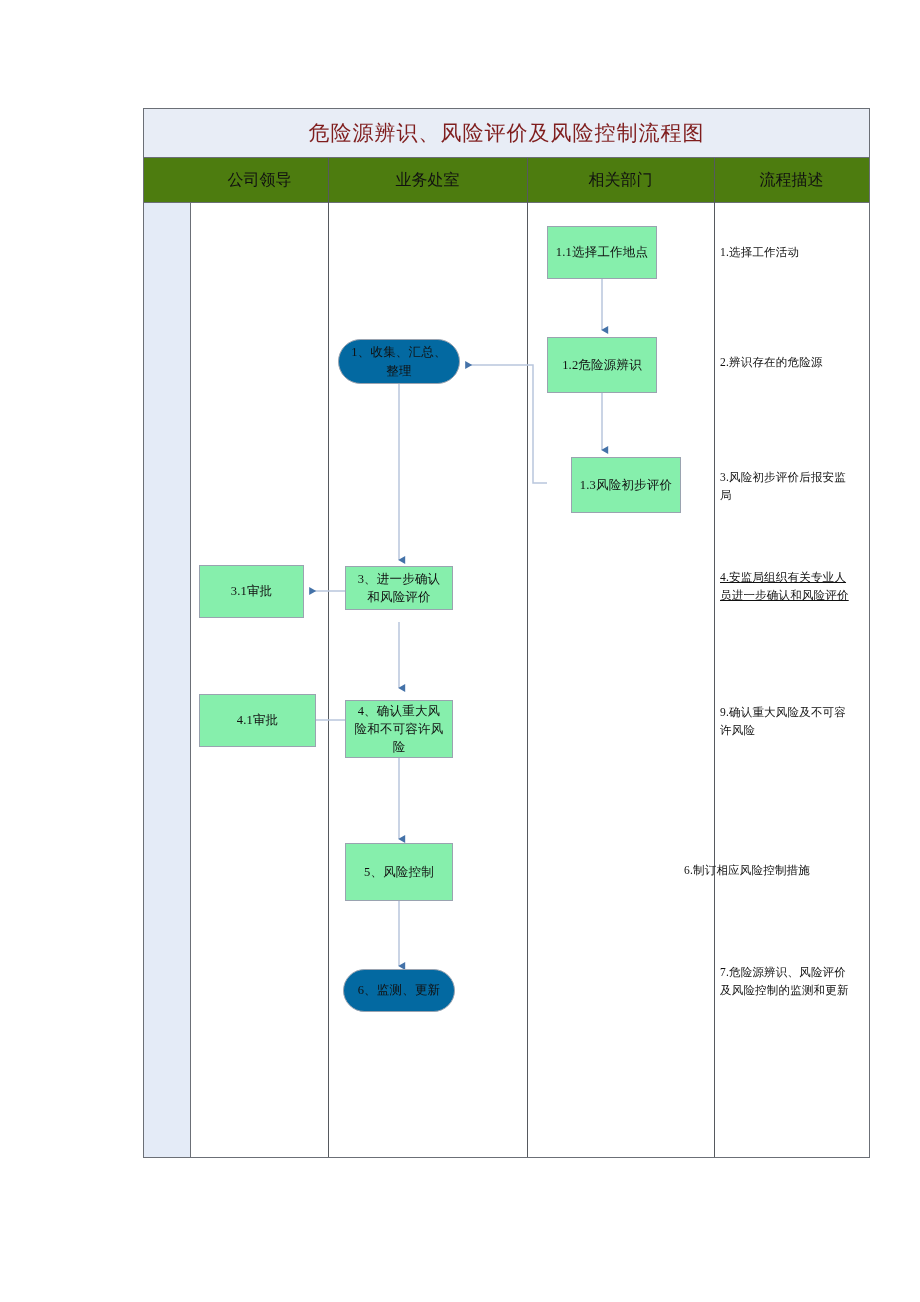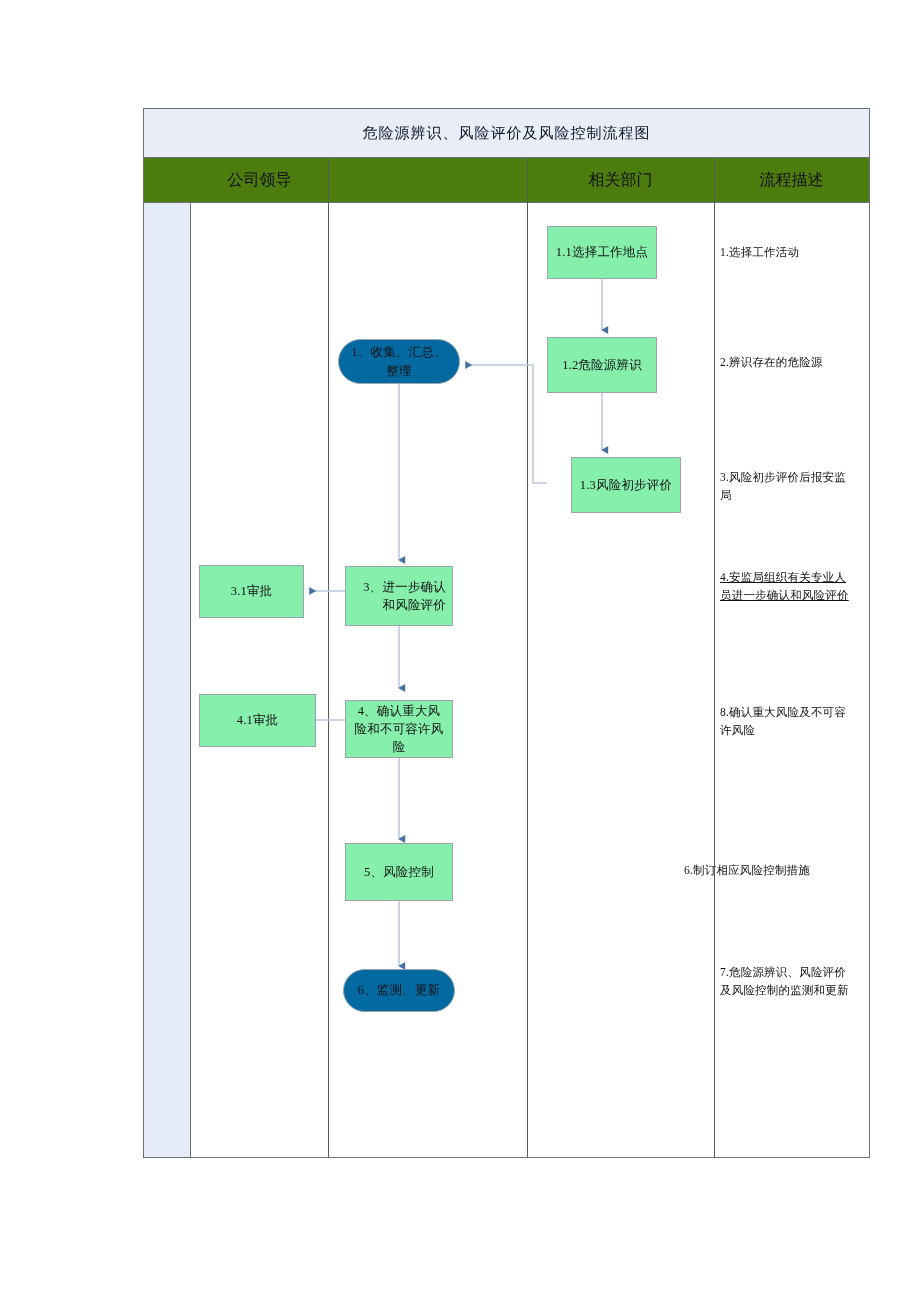--- a/index.html
+++ b/index.html
@@ -42,23 +42,23 @@
     width: 100%;
     height: 49px;
     background: #e8edf6;
     border-bottom: 1px solid #6b6f76;
     box-sizing: border-box;
     display: flex;
     align-items: center;
     justify-content: center;
   }
   .title-text {
-    font-size: 15px;
+    font-size: 21px;
     letter-spacing: 1px;
-    color: #0f172a;
+    color: #7f1d1d;
   }
 
   
   .header-row {
     position: absolute;
     left: 0;
     top: 49px;
     width: 100%;
     height: 45px;
     background: #4d7c0f;
@@ -149,20 +149,21 @@
   <div class="table-frame">
 
     <div class="title-row">
       <div class="title-text">危险源辨识、风险评价及风险控制流程图</div>
     </div>
 
     <div class="spine-col"></div>
 
     <div class="header-row">
       <div class="hdr-cell" style="left:47px; width:137px;">公司领导</div>
+      <div class="hdr-cell" style="left:184px; width:199px;">业务处室</div>
       <div class="hdr-cell" style="left:383px; width:187px;">相关部门</div>
       <div class="hdr-cell" style="left:570px; width:155px;">流程描述</div>
     </div>
 
     <div class="vsep" style="left:184px;"></div>
     <div class="vsep" style="left:383px;"></div>
     <div class="vsep" style="left:570px;"></div>
   </div>
 
   <div class="diagram">
@@ -205,21 +206,21 @@
   <div class="node rect" style="left:547px; top:337px; width:110px; height:56px;">
     <span>1.2危险源辨识</span>
   </div>
   <div class="node rect" style="left:547px; top:457px; width:110px; height:56px;margin-left:24px;">
     <span>1.3风险初步评价</span>
   </div>
 
   <div class="node pill" style="left:338px; top:339px; width:122px; height:45px;">
     <span>1、收集、汇总、整理</span>
   </div>
-  <div class="node rect" style="left:345px; top:566px; width:108px; height:60px;text-align:right;">
+  <div class="node rect" style="left:345px; top:566px; width:108px; height:44px;">
     <span>3、进一步确认和风险评价</span>
   </div>
   <div class="node rect" style="left:345px; top:660px; width:108px; height:58px;margin-top:40px;">
     <span>4、确认重大风险和不可容许风险</span>
   </div>
   <div class="node rect" style="left:345px; top:843px; width:108px; height:58px;">
     <span>5、风险控制</span>
   </div>
   <div class="node pill" style="left:343px; top:969px; width:112px; height:43px;">
     <span>6、监测、更新</span>
@@ -229,17 +230,17 @@
     <span>3.1审批</span>
   </div>
   <div class="node rect" style="left:199px; top:694px; width:117px; height:53px;">
     <span>4.1审批</span>
   </div>
 
   <div class="desc" style="left:720px; top:244px;">1.选择工作活动</div>
   <div class="desc" style="left:720px; top:354px;">2.辨识存在的危险源</div>
   <div class="desc" style="left:720px; top:469px;">3.风险初步评价后报安监局</div>
   <div class="desc" style="left:720px; top:569px;text-decoration:underline;">4.安监局组织有关专业人员进一步确认和风险评价</div>
-  <div class="desc" style="left:720px; top:704px;">8.确认重大风险及不可容许风险</div>
+  <div class="desc" style="left:720px; top:704px;">9.确认重大风险及不可容许风险</div>
   <div class="desc" style="left:684px; top:862px;">6.制订相应风险控制措施</div>
   <div class="desc" style="left:720px; top:964px;">7.危险源辨识、风险评价及风险控制的监测和更新</div>
 
 </div>
 
 </body></html>

